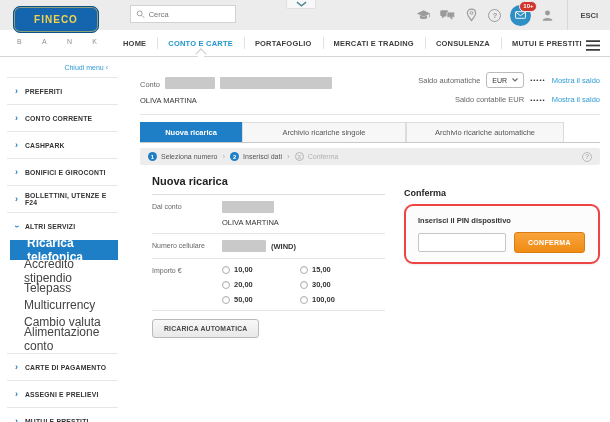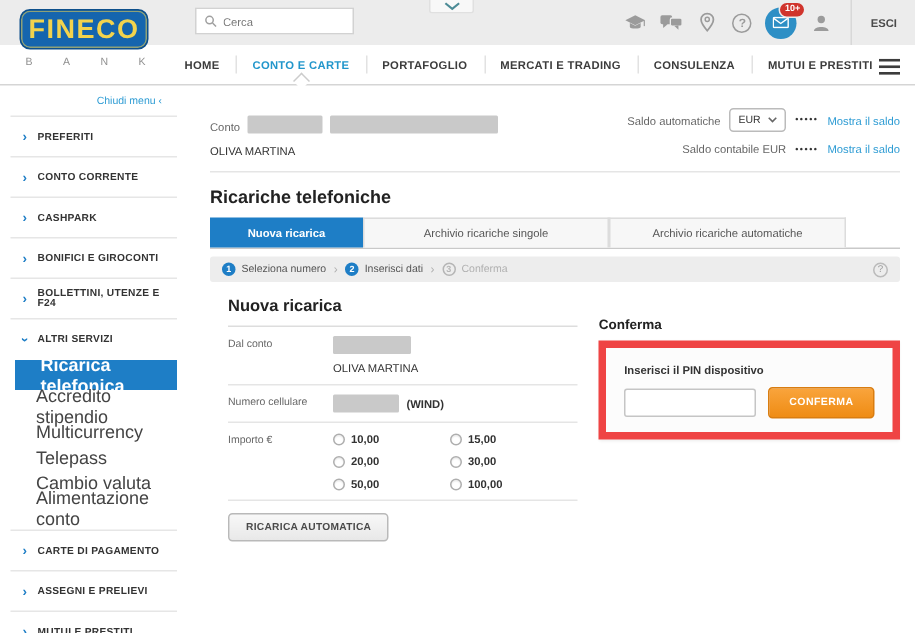--- a/index.html
+++ b/index.html
@@ -3,21 +3,21 @@
 <meta charset="utf-8">
 <style>
   * { margin:0; padding:0; box-sizing:border-box; }
   body { font-family:"Liberation Sans", sans-serif; background:#fff; }
   .app { position:relative; width:610px; height:422px; background:#fff; overflow:hidden; }
 
   
   .header { position:absolute; top:0; left:0; right:0; height:30px; background:#ececec; }
   .logo { position:absolute; left:13px; top:6px; width:86px; height:27px; background:#1565ae;
           border:1px solid #0d4f8b; border-radius:7px; display:flex; align-items:center; justify-content:center;
-          color:#f3d34d; font-weight:bold; font-size:18px; letter-spacing:1px; z-index:3;
+          color:#f3d34d; font-weight:bold; font-size:10px; letter-spacing:1px; z-index:3;
           box-shadow:inset 0 0 0 1px rgba(243,211,77,.55); }
   .logo-sub { position:absolute; left:17px; top:38px; width:80px; color:#8f8f8f; font-size:7px;
           display:flex; justify-content:space-between; z-index:3; }
   .search { position:absolute; left:130px; top:5px; width:106px; height:18px; background:#fff;
           border:1px solid #d2d2d2; display:flex; align-items:center; gap:4px; padding:0 5px; }
   .search input { border:0; outline:0; width:100%; font-size:7.5px; color:#444; background:transparent;
           font-family:"Liberation Sans", sans-serif; }
   .collapse-tab { position:absolute; left:286px; top:0; width:30px; height:9px; background:#f8f8f8;
           border:1px solid #e0e0e0; border-top:none; border-radius:0 0 2px 2px;
           display:flex; align-items:center; justify-content:center; }
@@ -112,21 +112,21 @@
   .radio { width:8px; height:8px; border:1px solid #aeaeae; border-radius:50%; background:#fff;
           box-shadow:inset 0 1px 1px rgba(0,0,0,.08); }
   .radio-label { font-size:7.5px; font-weight:bold; color:#333; }
   .auto-btn { margin-top:8px; display:inline-block; padding:5px 11px; font-size:6.8px; font-weight:bold;
           color:#4a4a4a; background:linear-gradient(#f8f8f8,#e8e8e8); border:1px solid #b9b9b9;
           border-radius:3px; cursor:pointer; letter-spacing:.2px; }
   .back-link { margin-top:12px; font-size:7.5px; font-weight:bold; color:#2e9cd4; cursor:pointer; }
 
   .confirm-col { flex:1; margin-left:12px; padding-top:13px; }
   .confirm-title { font-size:9px; font-weight:bold; color:#222; }
-  .confirm-box { margin-top:6px; background:#fcfcfc; border:5px solid #ef4444; border-radius:0;
+  .confirm-box { margin-top:6px; background:#fcfcfc; border:2px solid #ef4444; border-radius:9px;
           box-shadow:0 1px 2px rgba(0,0,0,.08); padding:10px 12px 9px; }
   .pin-label { font-size:7.5px; font-weight:bold; color:#333; }
   .pin-row { display:flex; align-items:center; gap:8px; margin-top:7px; }
   .pin-input { width:88px; height:19px; border:1px solid #c5c5c5; border-radius:2px; background:#fff;
           font-size:8px; padding:0 4px; outline:none; font-family:"Liberation Sans", sans-serif; }
   .conferma-btn { background:linear-gradient(#f9a43c,#ef8c14); border:1px solid #d97d10; border-radius:3px;
           color:#fff; font-size:7px; font-weight:bold; padding:6px 13px; cursor:pointer; letter-spacing:.3px; }
   .nopin { margin-top:9px; font-size:7.5px; color:#2e9cd4; cursor:pointer; }
 </style>
 </head>
@@ -239,22 +239,22 @@
       <span class="chev">›</span>
       <span class="lbl">BOLLETTINI, UTENZE E F24</span>
     </div>
     <div class="sb-item noline">
       <span class="chev down">›</span>
       <span class="lbl">ALTRI SERVIZI</span>
     </div>
     <div class="sb-sub">
       <div class="sb-sub-item active">Ricarica telefonica</div>
       <div class="sb-sub-item">Accredito stipendio</div>
+      <div class="sb-sub-item">Telepass</div>
       <div class="sb-sub-item">Multicurrency</div>
-      <div class="sb-sub-item">Telepass</div>
       <div class="sb-sub-item">Cambio valuta</div>
       <div class="sb-sub-item">Alimentazione conto</div>
     </div>
     <div class="sb-item">
       <span class="chev">›</span>
       <span class="lbl">CARTE DI PAGAMENTO</span>
     </div>
     <div class="sb-item">
       <span class="chev">›</span>
       <span class="lbl">ASSEGNI E PRELIEVI</span>
@@ -289,21 +289,20 @@
           <a class="link">Mostra il saldo</a>
         </div>
         <div class="r2">
           <span class="saldo-lbl">Saldo contabile EUR</span>
           <span class="masked">•••••</span>
           <a class="link">Mostra il saldo</a>
         </div>
       </div>
     </div>
 
-    <div class="page-title">Ricariche telefoniche</div>
 
     <div class="tabs">
       <div class="tab active">Nuova ricarica</div>
       <div class="tab plain t2">Archivio ricariche singole</div>
       <div class="tab plain t3">Archivio ricariche automatiche</div>
     </div>
 
     <div class="steps">
       <span class="step">
         <span class="step-n">1</span>

